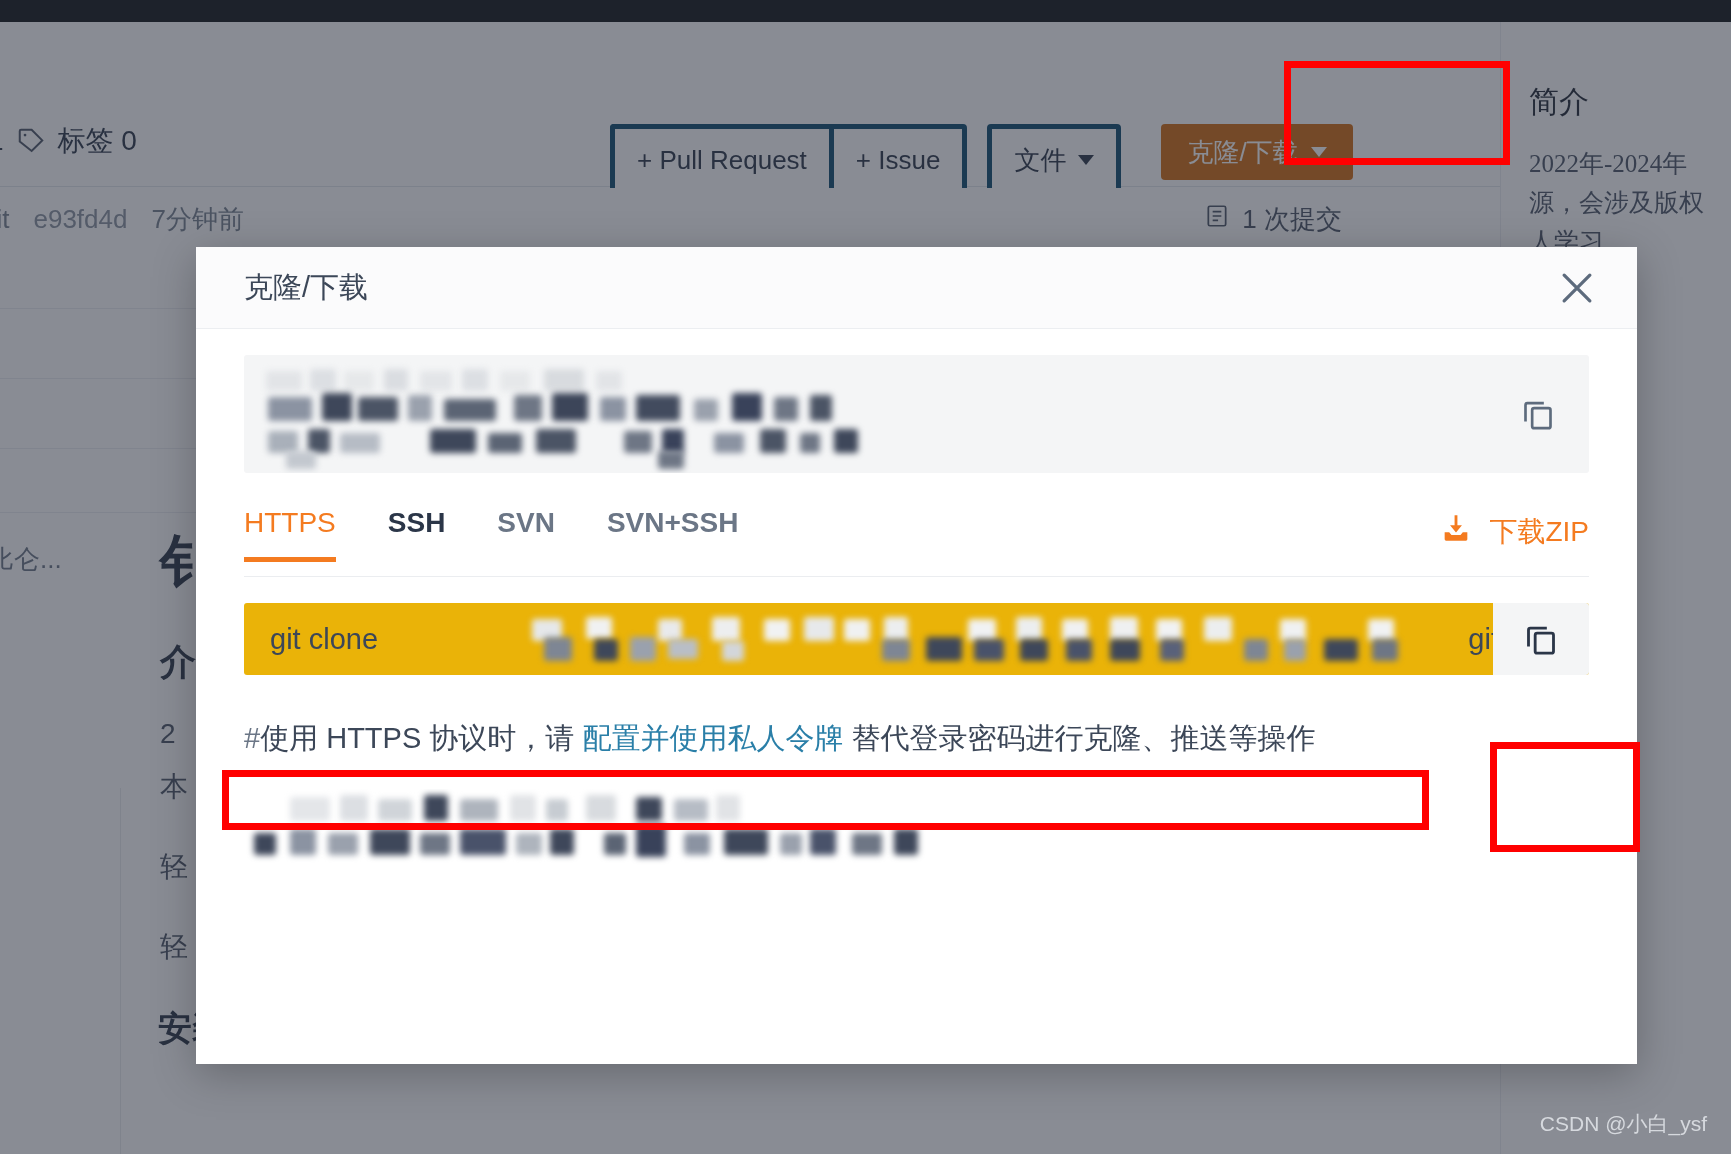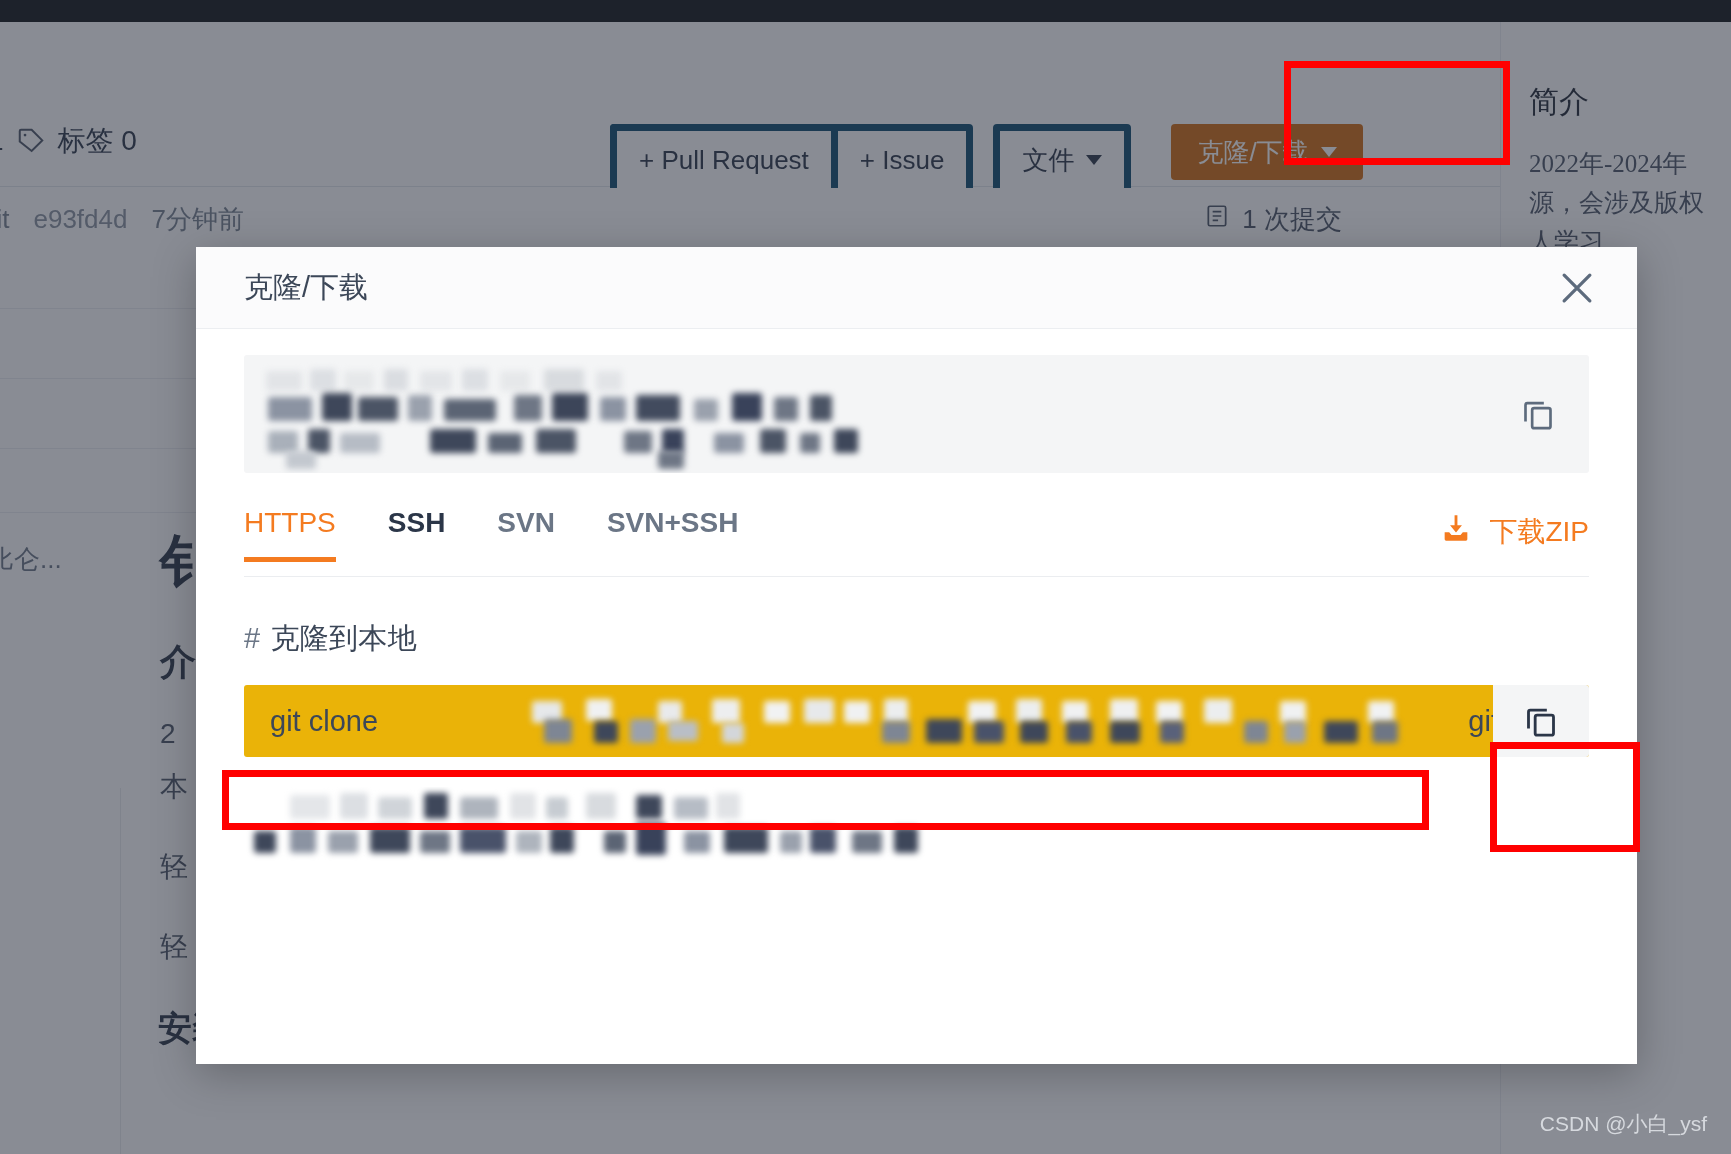--- a/index.html
+++ b/index.html
@@ -37,21 +37,21 @@
     display: flex; align-items: center; gap: 12px;
     font-size: 28px; color: #2b3648;
   }
   .tag-icon svg { display: block; }
 
   .btn-group {
     position: absolute; left: 610px; top: 80px;
     display: flex; align-items: stretch;
   }
   .btn {
-    border: 7px solid #0c4a6e;
+    border: 5px solid #0c4a6e;
     background: #ffffff;
     color: #2b3648;
     font-size: 26px;
     height: 72px;
     display: flex; align-items: center; justify-content: center;
     padding: 0 22px;
     white-space: nowrap;
     border-radius: 4px;
   }
   .btn.joined-left  { border-radius: 4px 0 0 4px; border-right: none; }
@@ -430,23 +430,20 @@
         <span>
           <svg width="34" height="34" viewBox="0 0 24 24" fill="#f47b20">
             <path d="M11 3h2v7h3.2L12 15.2 7.8 10H11V3z"></path>
             <path d="M4 15h3.2l1.6 2h6.4l1.6-2H20v5a1 1 0 0 1-1 1H5a1 1 0 0 1-1-1v-5z"></path>
           </svg>
         </span>
         <span>下载ZIP</span>
       </div>
     </div>
 
-    <div class="sec-title" style="margin-top:42px;">
-      <span class="hash">#</span><span>克隆到本地</span>
-    </div>
 
     <div class="clone-input-wrap">
       <span class="clone-text">git clone </span>
 
       <span class="blob" style="left:288px; top:16px; width:30px; height:22px; background:#e6e8ea;"></span>
       <span class="blob" style="left:300px; top:34px; width:28px; height:24px; background:#7e8694;"></span>
       <span class="blob" style="left:342px; top:14px; width:26px; height:22px; background:#f0f1f2;"></span>
       <span class="blob" style="left:350px; top:36px; width:24px; height:22px; background:#3e475a;"></span>
       <span class="blob" style="left:386px; top:34px; width:26px; height:24px; background:#9aa1ad;"></span>
       <span class="blob" style="left:414px; top:16px; width:24px; height:22px; background:#e9eaec;"></span>
@@ -480,20 +477,23 @@
       <span class="clone-tail">git</span>
 
       <div class="clone-copy">
         <svg width="40" height="40" viewBox="0 0 24 24" fill="none" stroke="#2b3648" stroke-width="1.7">
           <rect x="8.5" y="8.5" width="11" height="12" rx="1.2"></rect>
           <path d="M15.5 5.5H5.6a1.1 1.1 0 0 0-1.1 1.1v9.9"></path>
         </svg>
       </div>
     </div>
 
+    <div class="note-line">
+      <span class="hash">#</span><span>使用 HTTPS 协议时，请 </span><a>配置并使用私人令牌</a><span> 替代登录密码进行克隆、推送等操作</span>
+    </div>
 
     <div class="bottom-blur">
       <span class="blob" style="left:46px;  top:8px;  width:40px; height:24px; background:#e4e6e9;"></span>
       <span class="blob" style="left:96px;  top:6px;  width:28px; height:26px; background:#dcdfe3;"></span>
       <span class="blob" style="left:134px; top:10px; width:34px; height:22px; background:#d0d4d9;"></span>
       <span class="blob" style="left:180px; top:6px;  width:24px; height:26px; background:#3e475a;"></span>
       <span class="blob" style="left:216px; top:10px; width:38px; height:22px; background:#aeb4bd;"></span>
       <span class="blob" style="left:266px; top:6px;  width:26px; height:26px; background:#e1e3e6;"></span>
       <span class="blob" style="left:302px; top:10px; width:22px; height:22px; background:#c7ccd2;"></span>
       <span class="blob" style="left:342px; top:6px;  width:30px; height:26px; background:#d8dbdf;"></span>

